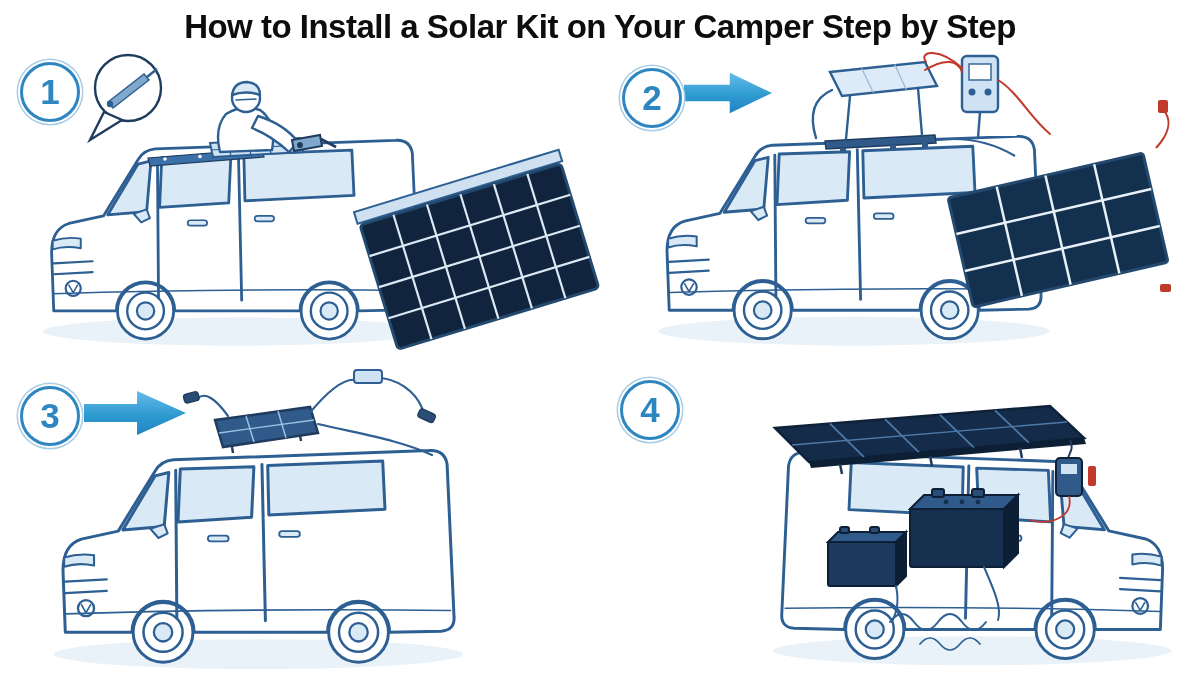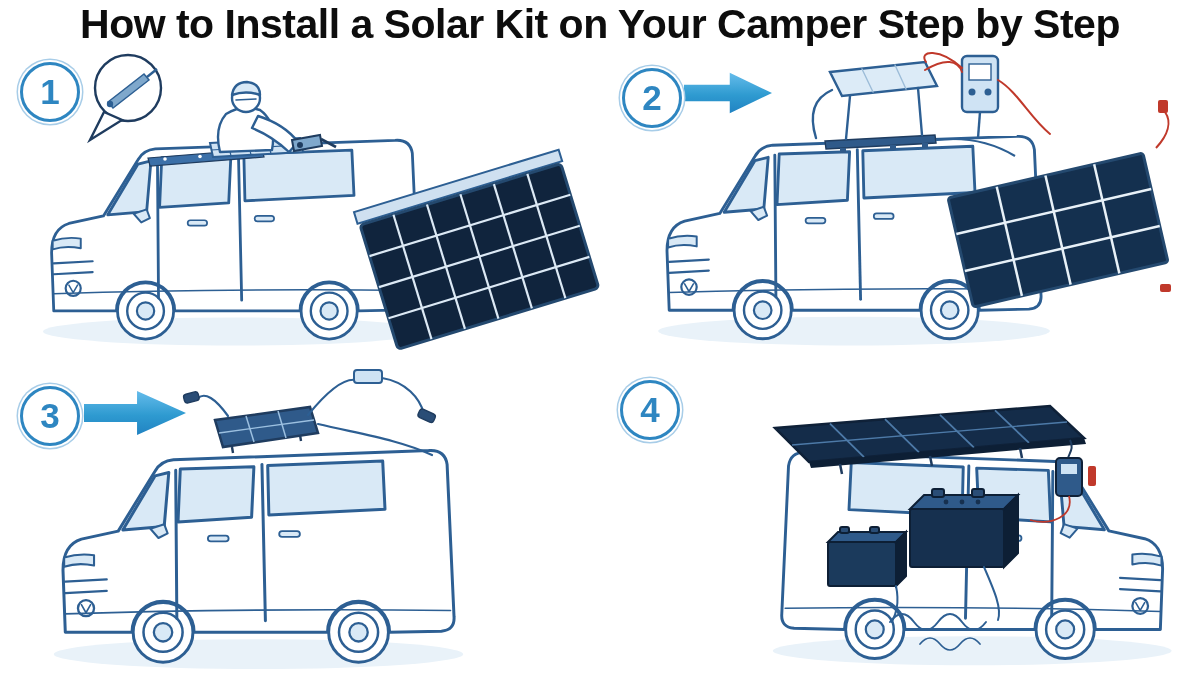--- a/index.html
+++ b/index.html
@@ -1,22 +1,22 @@
 <!DOCTYPE html>
 <html><head>
 <meta charset="utf-8">
 <style>
   html,body{margin:0;padding:0;background:#ffffff;}
   .canvas{
     position:relative;width:1200px;height:675px;background:#ffffff;
     font-family:"Liberation Sans",sans-serif;overflow:hidden;
   }
   .title{
-    position:absolute;top:0;left:0;width:1200px;margin:0;padding-top:1px;
-    text-align:center;font-size:41px;font-weight:800;color:#0d0d0d;
+    position:absolute;top:0;left:0;width:1200px;margin:0;padding-top:8px;
+    text-align:center;font-size:33px;font-weight:800;color:#0d0d0d;
     letter-spacing:-0.5px;
   }
   .panel{position:absolute;}
   .panel svg{display:block;}
   .badge{
     position:absolute;width:54px;height:54px;border-radius:50%;
     border:3px solid #2e86c1;background:#ffffff;color:#2e86c1;
     display:flex;align-items:center;justify-content:center;
     font-size:35px;font-weight:700;
     box-shadow:0 0 0 2px #ffffff, 0 0 0 3.5px #a8cde8;

